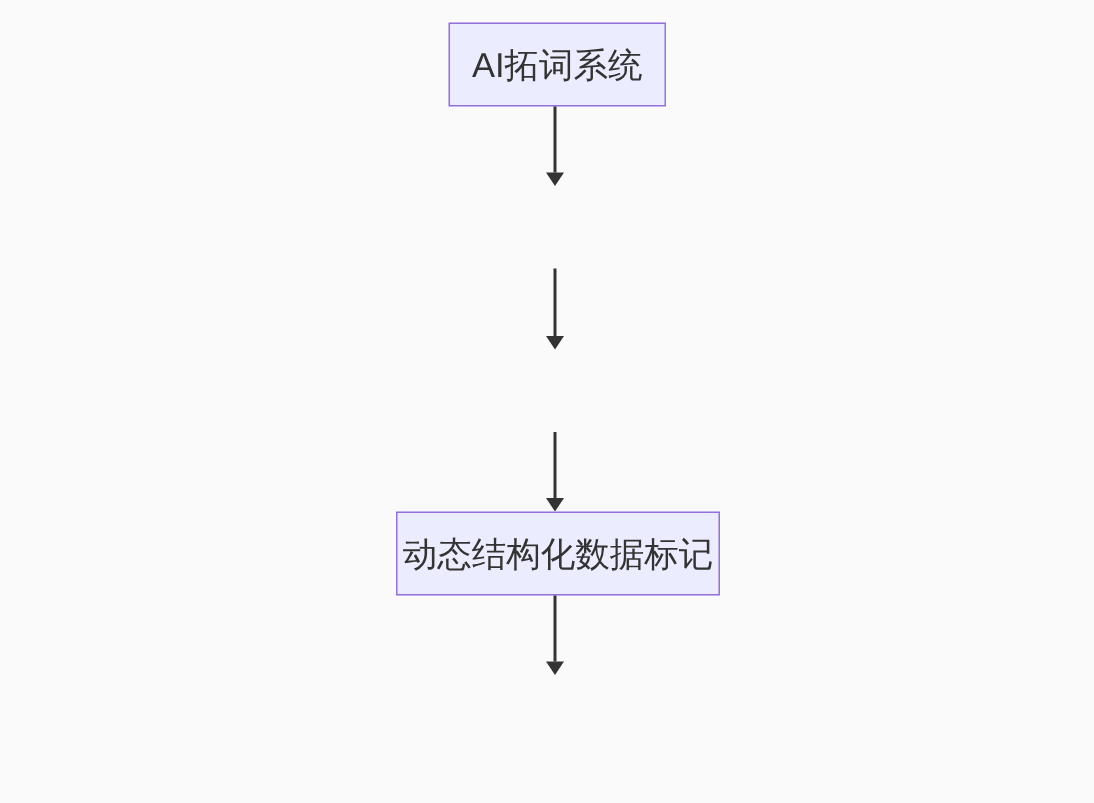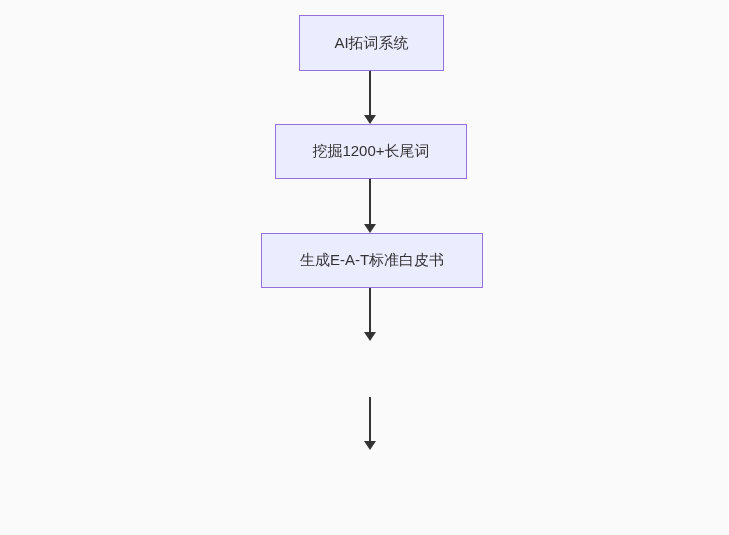--- a/index.html
+++ b/index.html
@@ -18,21 +18,21 @@
   }
   .canvas {
     position: relative;
     width: 729px; height: 535px;
   }
   .node {
     position: absolute;
     background: var(--node-fill);
     border: 1px solid var(--node-border);
     color: var(--text);
-    font-size: 15px;
+    font-size: 23px;
     display: flex;
     align-items: center;
     justify-content: center;
     text-align: right;
     white-space: nowrap;
   }
   .n1 { left: 299px; top: 15px;  width: 145px; height: 56px; }
   .n2 { left: 275px; top: 124px; width: 192px; height: 55px; }
   .n3 { left: 261px; top: 233px; width: 222px; height: 55px; }
   .n4 { left: 264px; top: 341px; width: 216px; height: 56px; }
@@ -65,32 +65,29 @@
 
 <div class="canvas">
 
   <div class="node n1">
     <span>AI拓词系统</span>
   </div>
 
   <div class="edge-line e1"></div>
   <div class="edge-head h1"></div>
 
-  <div class="node n2">
-    <span>挖掘1200+长尾词</span>
-  </div>
 
   <div class="edge-line e2"></div>
   <div class="edge-head h2"></div>
 
-  <div class="node n3">
-    <span>生成E-A-T标准白皮书</span>
-  </div>
 
   <div class="edge-line e3"></div>
   <div class="edge-head h3"></div>
 
+  <div class="node n4">
+    <span>动态结构化数据标记</span>
+  </div>
 
   <div class="edge-line e4"></div>
   <div class="edge-head h4"></div>
 
 
 </div>
 
 </body></html>

